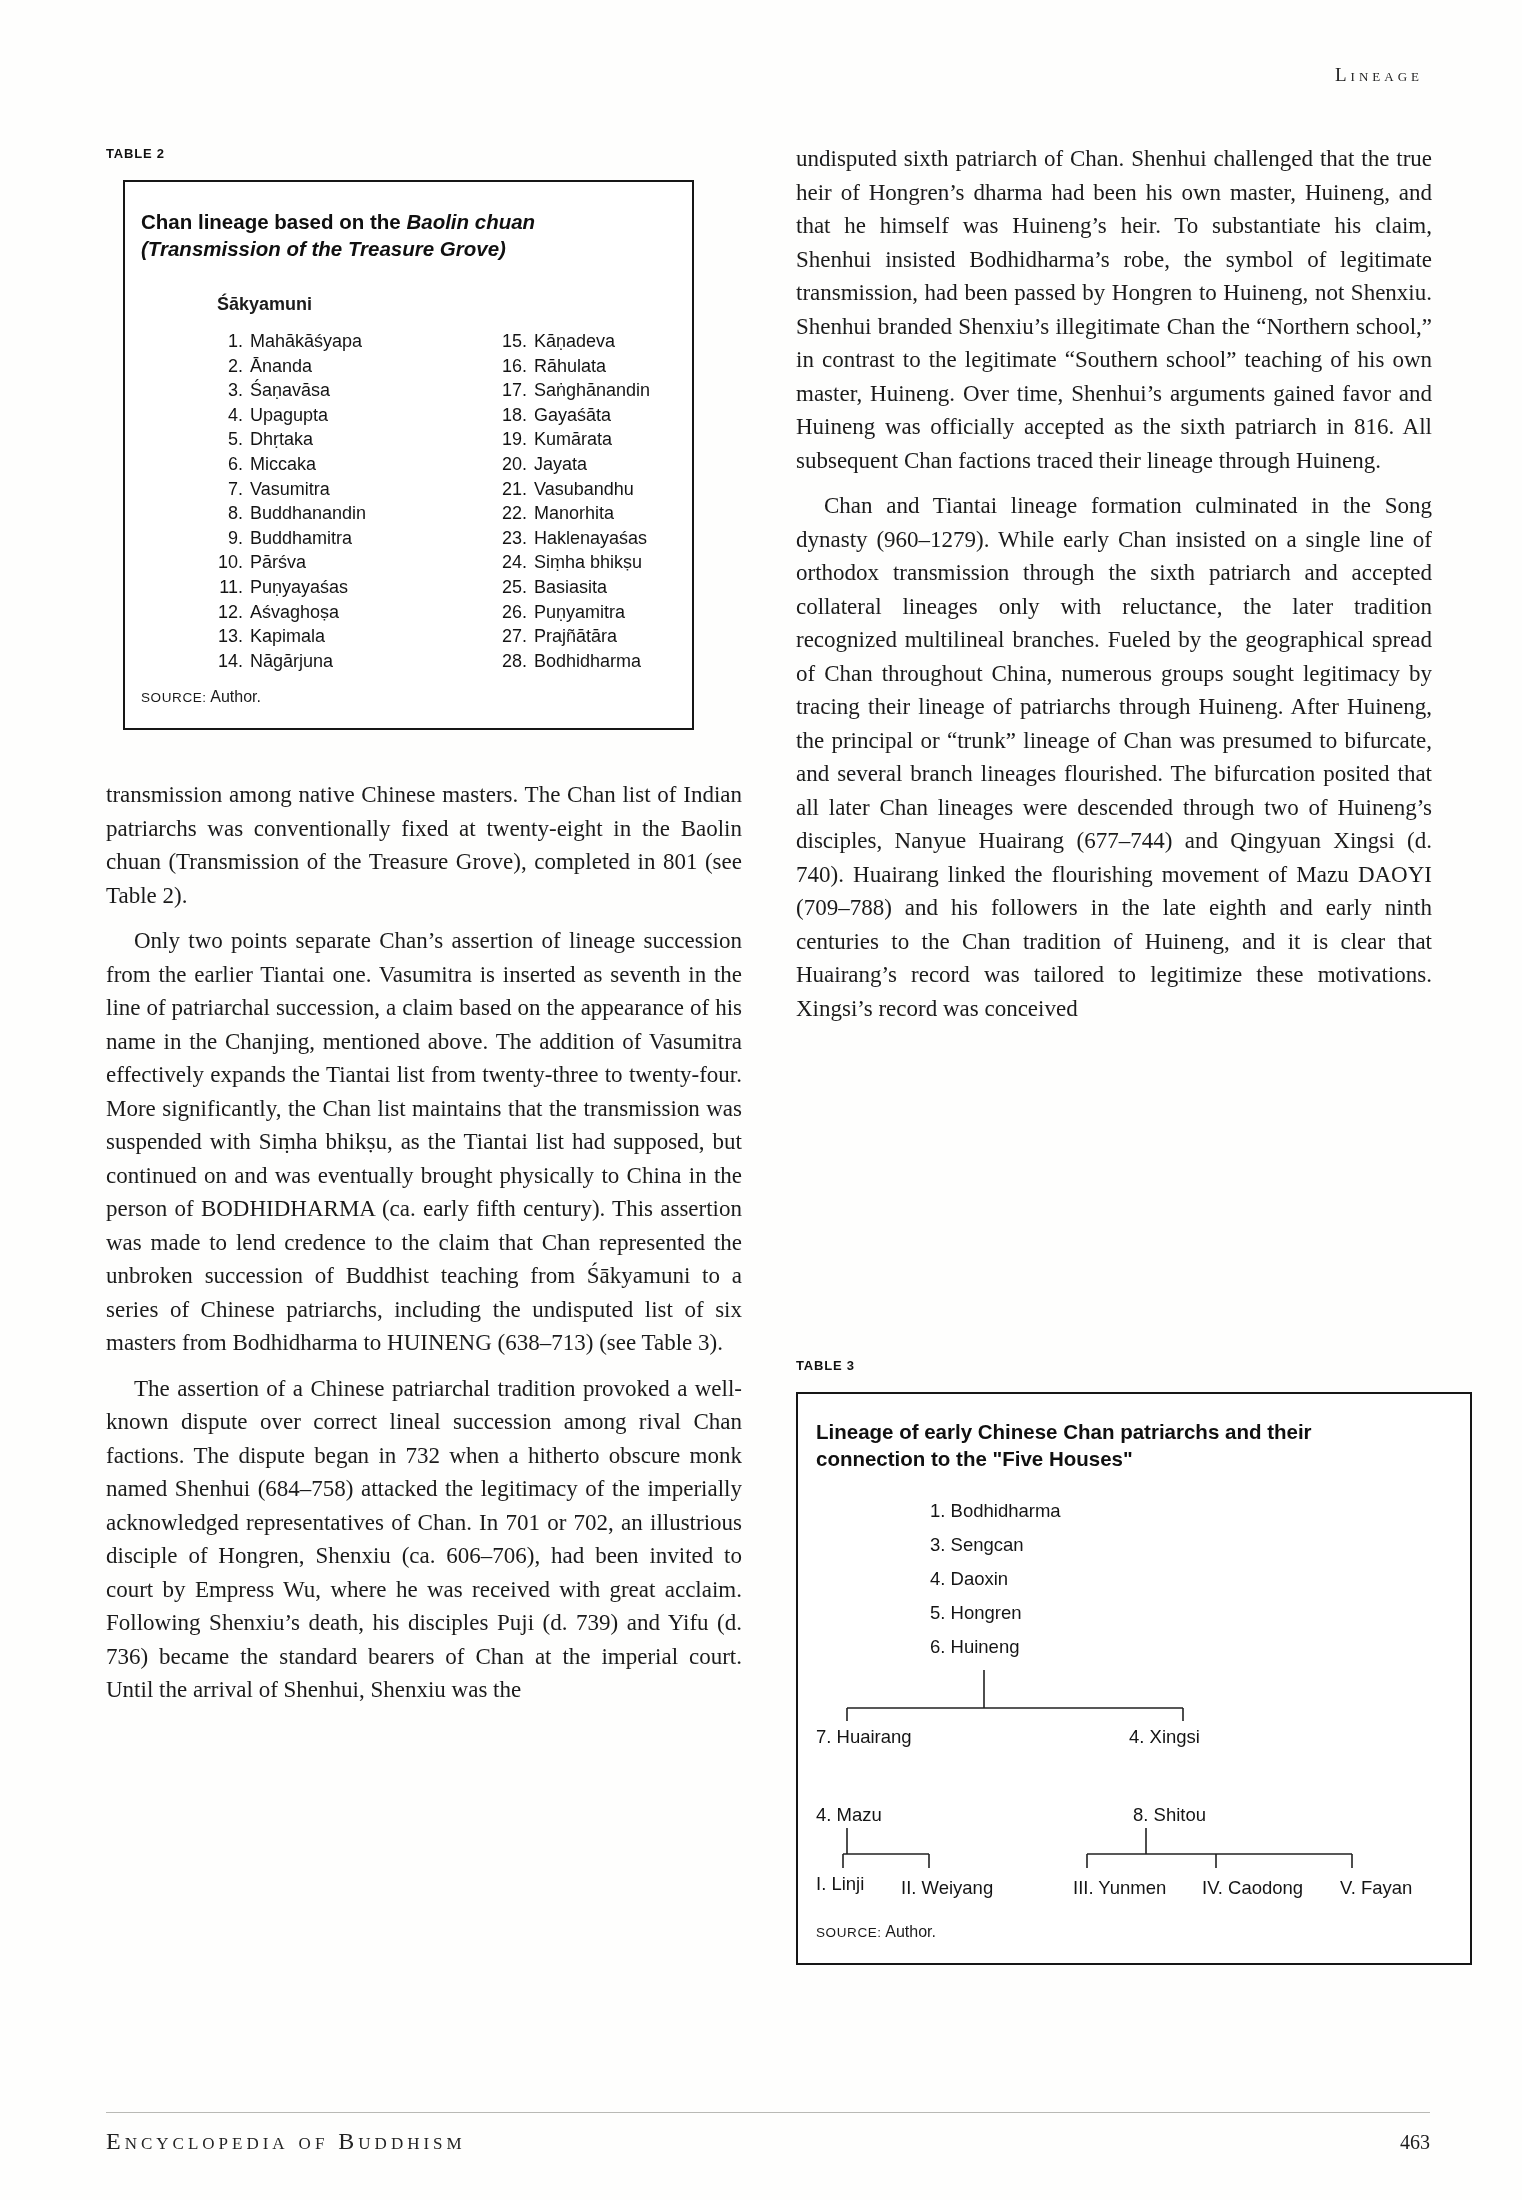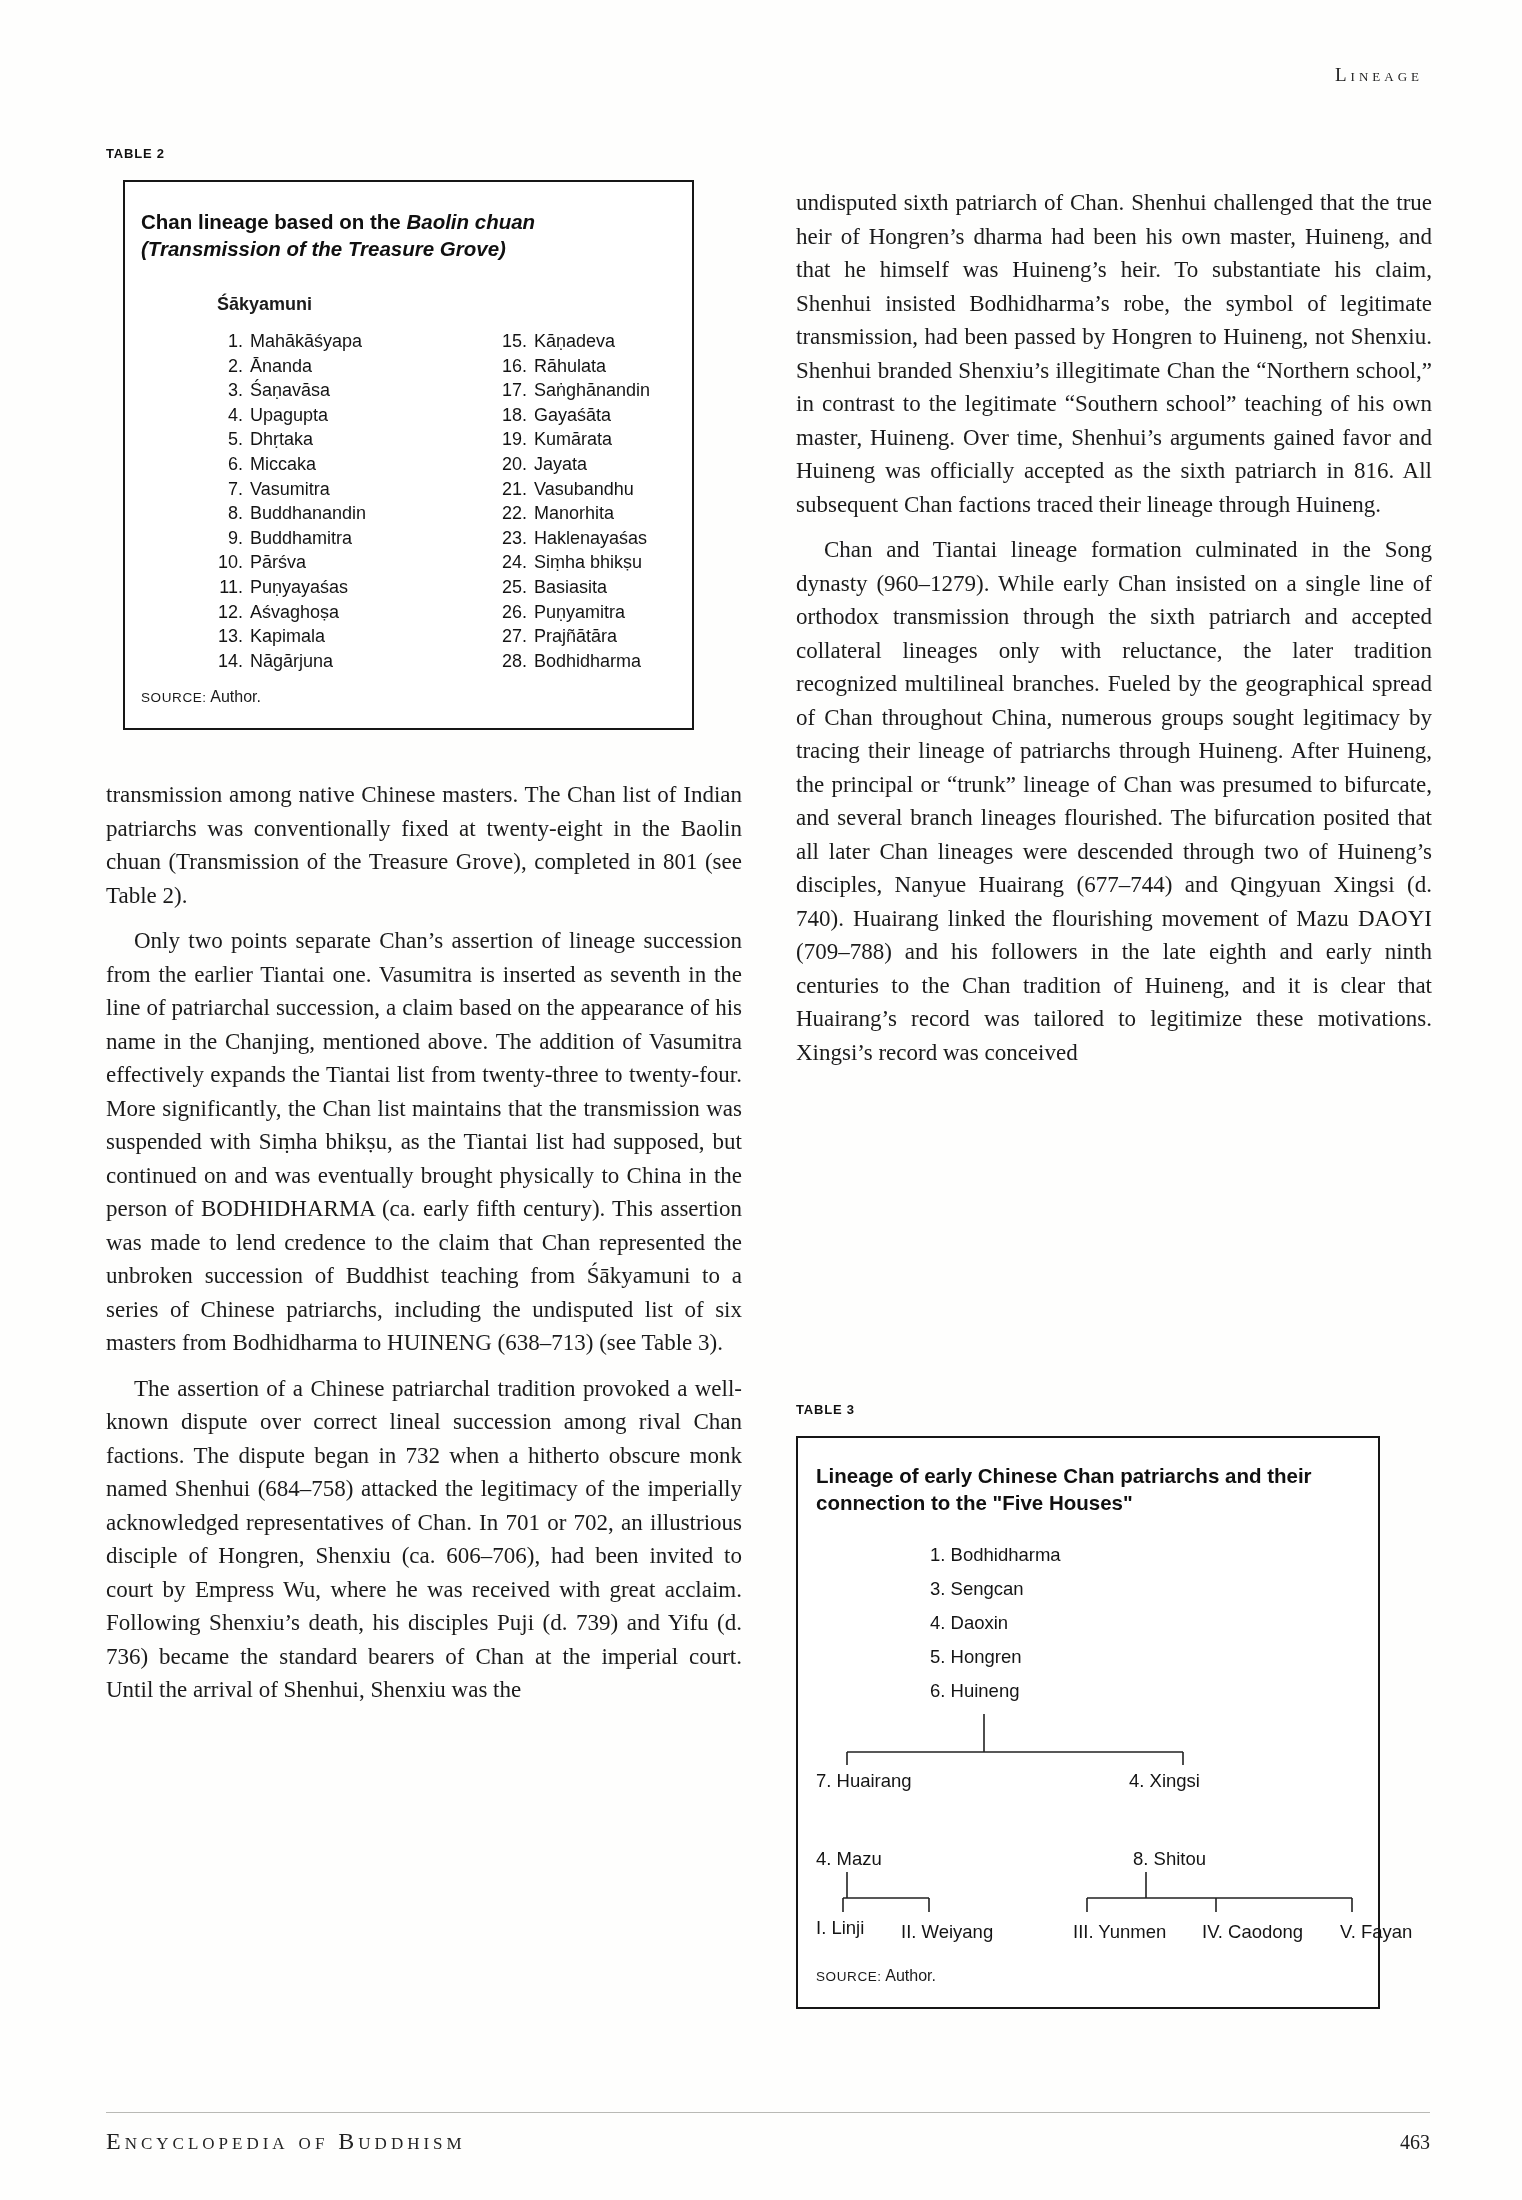--- a/index.html
+++ b/index.html
@@ -19,21 +19,21 @@
     top: 64px;
     right: 99px;
     font-variant: small-caps;
     letter-spacing: 4px;
     font-size: 19px;
     color: #232323;
   }
   
   .col { position: absolute; top: 142px; }
   .col-left  { left: 106px; width: 636px; }
-  .col-right { left: 796px; width: 636px; margin-top: 44px; }
+  .col-right { left: 796px; width: 636px; }
 
   .table-label {
     font-family: "Liberation Sans", "DejaVu Sans", sans-serif;
     font-weight: bold;
     font-size: 13px;
     letter-spacing: 0.8px;
     line-height: 24px;
     color: #111;
   }
 
@@ -73,21 +73,21 @@
     -webkit-hyphens: auto;
     color: #1b1b1b;
   }
   .body-para + .body-para { margin-top: 12px; }
   .body-para.indent { text-indent: 28px; }
 
   
   .table3-block { position: absolute; left: 0; top: 1212px; width: 636px; }
   .t3-box {
     margin-top: 14px;
-    width: 584px;
+    width: 676px;
     box-sizing: border-box;
     border: 2px solid #161616;
     padding: 24px 18px 20px 18px;
     background: #fff;
     font-family: "Liberation Sans", "DejaVu Sans", sans-serif;
   }
   .t3-title { font-weight: bold; font-size: 20.5px; line-height: 27px; color: #101010; }
   .t3-list { margin: 22px 0 0 114px; font-size: 18.5px; line-height: 34px; color: #141414; }
   .t3-tree { position: relative; margin-top: 4px; height: 240px; font-size: 18.5px; color: #141414; }
   .t3-node { position: absolute; white-space: nowrap; line-height: 26px; }

